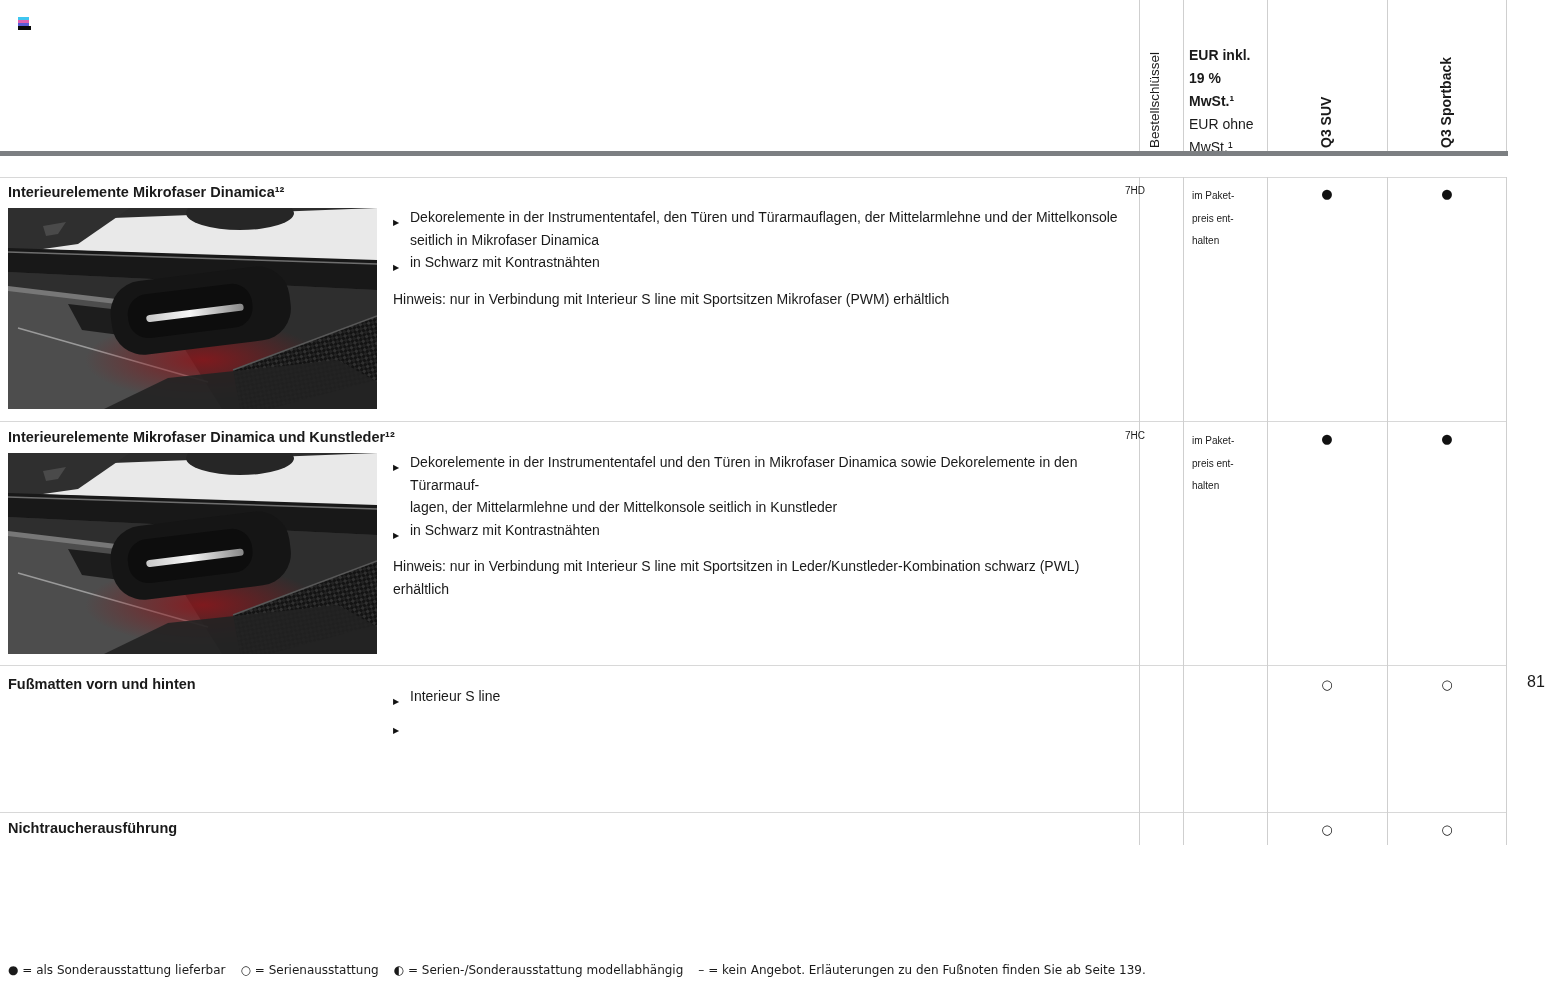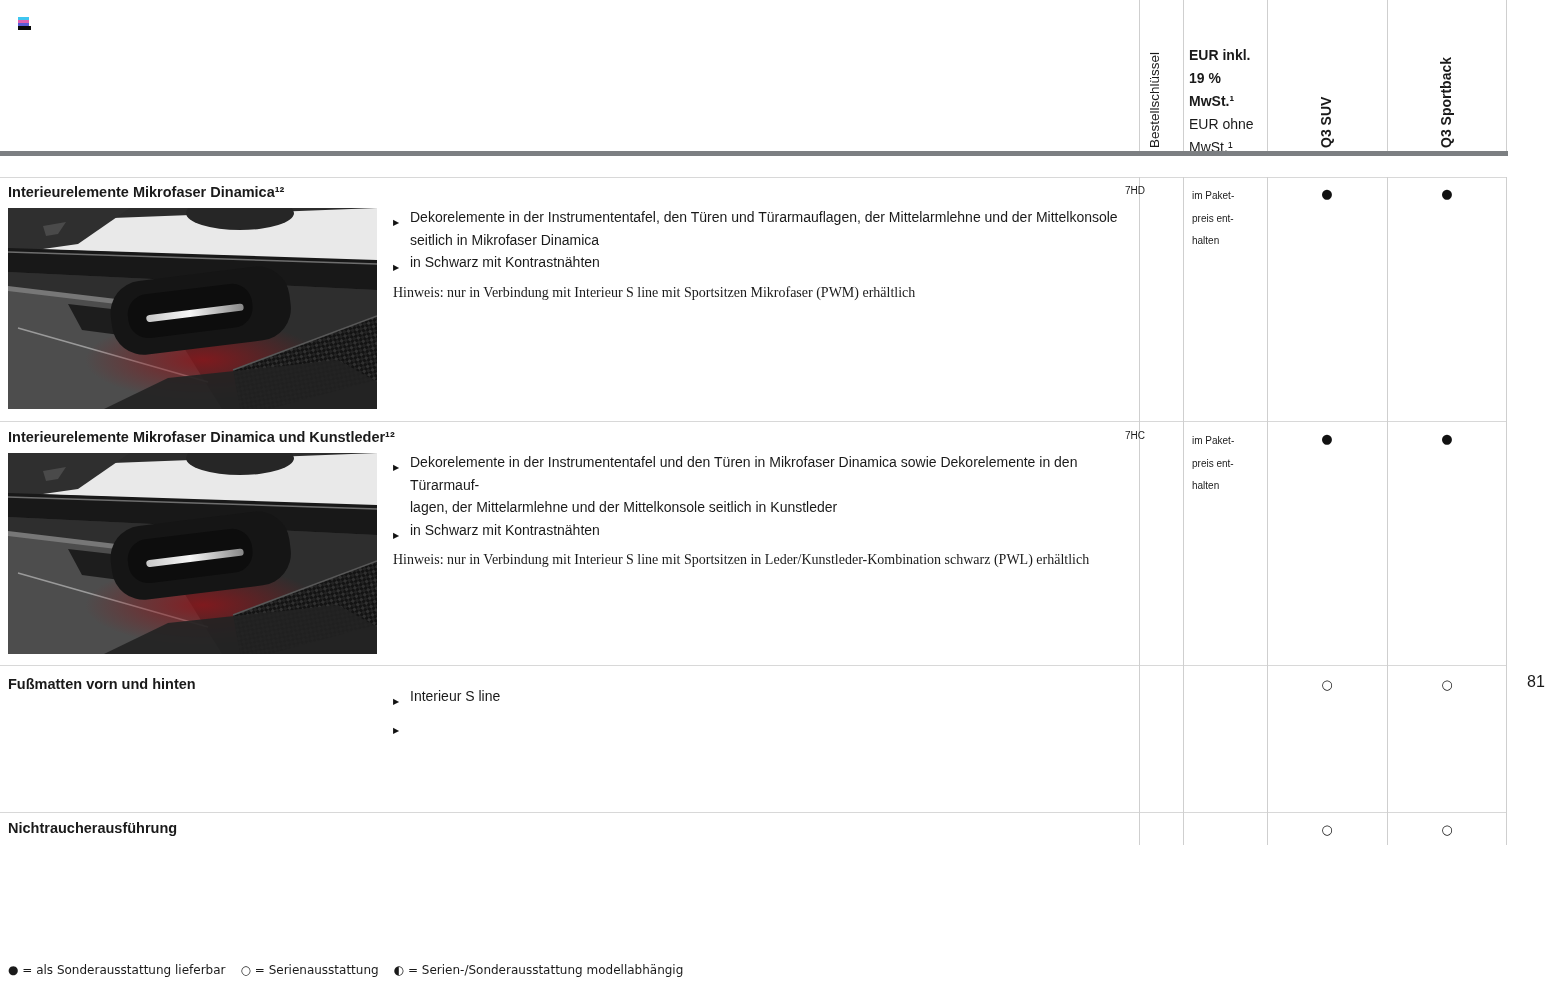--- a/index.html
+++ b/index.html
@@ -23,21 +23,21 @@
   }
   .vtext.bold{font-weight:bold;font-size:14px;}
   .eur-head{position:absolute;left:1189px;top:44px;width:78px;font-size:14px;line-height:23px;}
   .eur-head .b{font-weight:bold;}
   
   .row-title{position:absolute;font-weight:bold;font-size:14.5px;white-space:nowrap;}
   .desc{position:absolute;left:393px;width:737px;font-size:14px;line-height:22.5px;}
   .bullet{display:flex;}
   .bullet .marker{flex:0 0 17px;font-size:8px;padding-top:6px;color:#111;}
   .prewrap{white-space:pre-line;}
-  .note{margin-top:2px;font-family:Liberation Serif, serif;}
+  .note{margin-top:8px;}
   .gap-sm{height:11px;}
   .code-cell{position:absolute;left:1125px;width:44px;text-align:left;font-size:10px;}
   .price-cell{position:absolute;left:1192px;width:72px;font-size:10px;line-height:22.5px;white-space:pre-line;}
   .sym{
     position:absolute;width:120px;height:20px;display:flex;align-items:center;justify-content:center;
     font-size:13px;color:#111;font-family:"DejaVu Sans",sans-serif;
   }
   .img-slot{position:absolute;width:369px;height:201px;overflow:hidden;}
   .page-num{position:absolute;left:1527px;top:661px;font-size:16px;margin-top:12px;}
   .legend{position:absolute;left:8px;top:963px;display:flex;font-size:12px;}
@@ -228,13 +228,14 @@
 <div class="row-title" style="left:8px;top:820px;">Nichtraucherausführung</div>
 <div class="sym" style="left:1267px;top:819px;">○</div>
 <div class="sym" style="left:1387px;top:819px;">○</div>
 
 <div class="page-num">81</div>
 
 <div class="legend">
   <span class="seg">● = als Sonderausstattung lieferbar</span>
   <span class="seg">○ = Serienausstattung</span>
   <span class="seg">◐ = Serien-/Sonderausstattung modellabhängig</span>
+  <span class="seg">– = kein Angebot. Erläuterungen zu den Fußnoten finden Sie ab Seite 139.</span>
 </div>
 
 </body></html>

